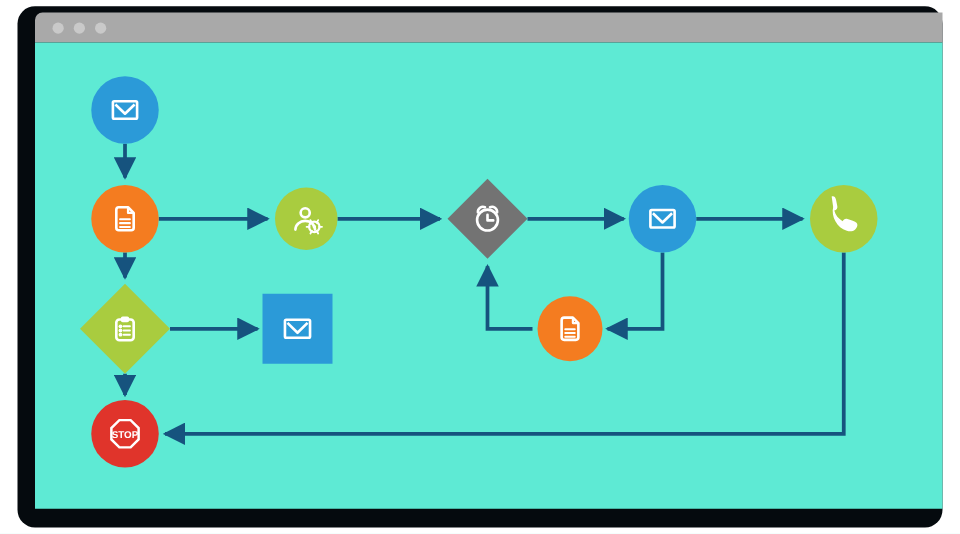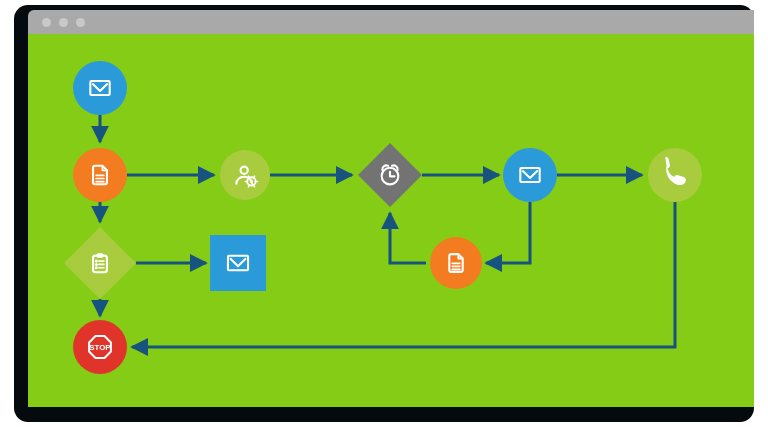--- a/index.html
+++ b/index.html
@@ -39,21 +39,21 @@
     background:#c9c9c9;
     margin-left:8px;
     flex:0 0 auto;
   }
   .dot.first{margin-left:14px;}
   
   #canvas{
     position:absolute;
     left:28px;top:34px;
     width:726px;height:373px;
-    background:#84cc16;
+    background:#5eead4;
     overflow:hidden;
   }
   #diagram-svg{
     position:absolute;left:0;top:0;
     width:726px;height:373px;
   }
   
   .vis-hidden{
     position:absolute;width:1px;height:1px;
     overflow:hidden;clip:rect(0 0 0 0);

